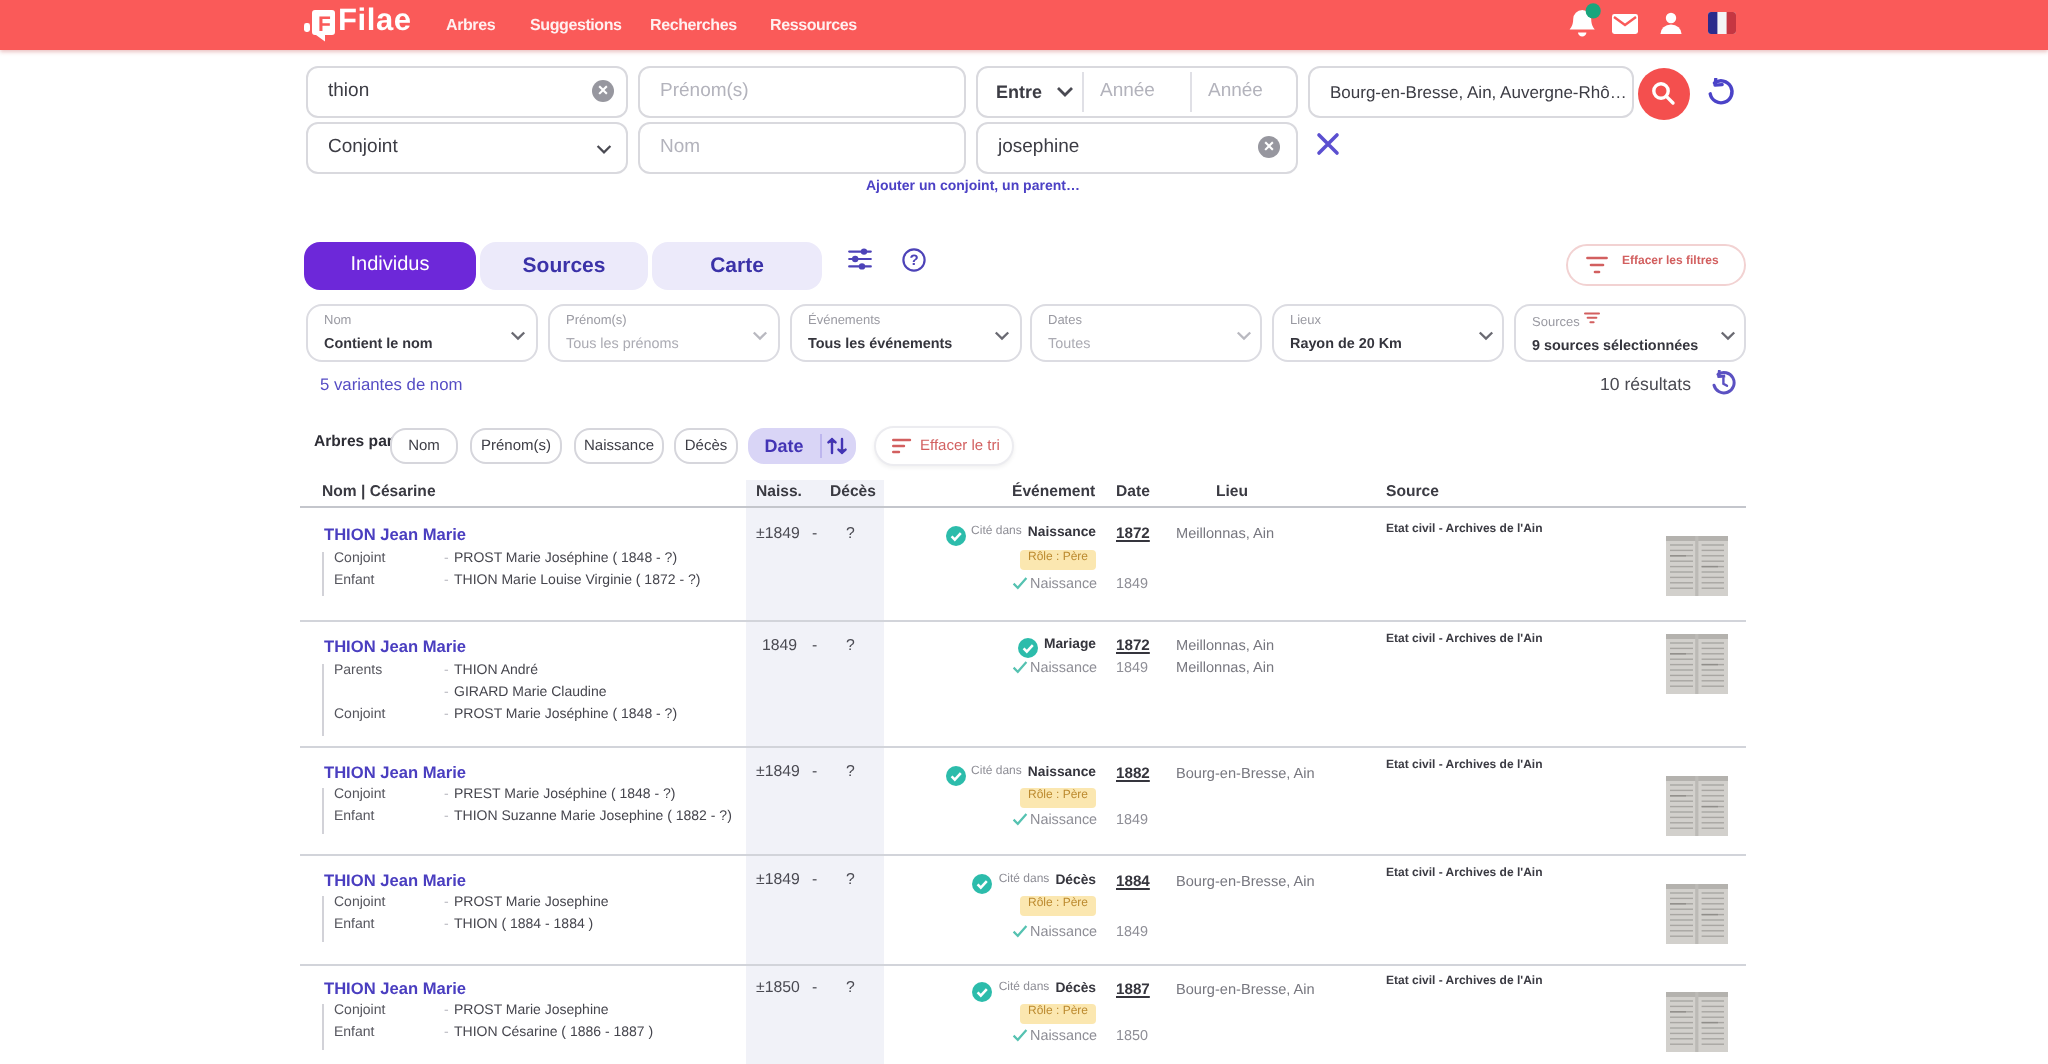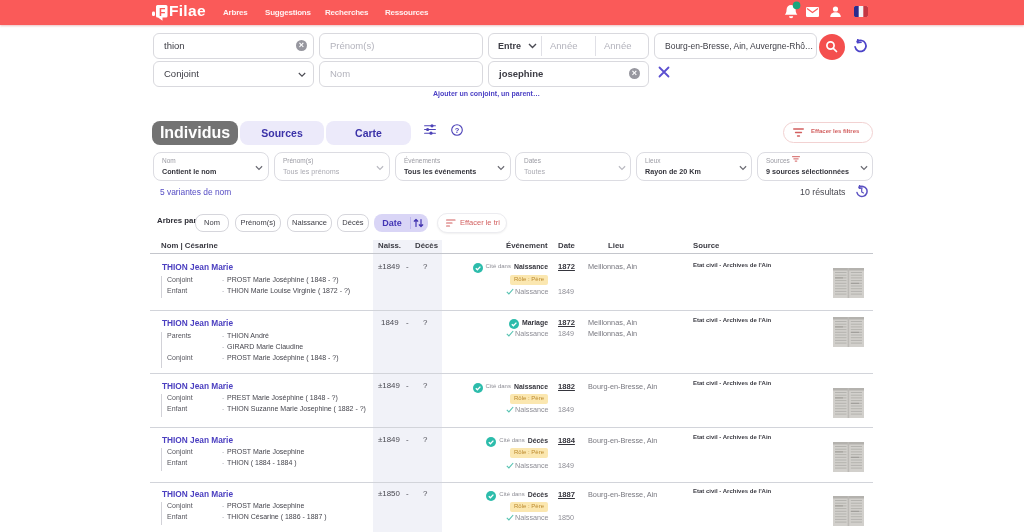--- a/index.html
+++ b/index.html
@@ -109,29 +109,29 @@
   <svg class="abs" style="left:853px;top:39px" width="15" height="14" viewBox="0 0 15 14">
     <path d="M4.2 2.5 A5.5 5.5 0 1 1 2.1 7.9" fill="none" stroke="#4b43c8" stroke-width="1.7" stroke-linecap="round"></path>
     <path d="M4.9 0 L4.5 3.6 L8.1 3.3" fill="none" stroke="#4b43c8" stroke-width="1.6" stroke-linecap="round" stroke-linejoin="round"></path>
   </svg>
 
   <div class="inp" style="left:153px;top:61px;width:161px;">Conjoint</div>
   <svg class="chev" style="left:298px;top:71px" width="10" height="7" viewBox="0 0 10 7">
       <path d="M1 1 L5 5 L9 1" fill="none" stroke="#4a4a52" stroke-width="1.4"></path>
     </svg>
   <div class="inp ph" style="left:319px;top:61px;width:164px;">Nom</div>
-  <div class="inp" style="left:488px;top:61px;width:161px;font-weight:bold;">josephine</div>
+  <div class="inp" style="left:488px;top:61px;width:161px;">josephine</div>
   <div class="clr" style="left:629px;top:68px;">×</div>
   <svg class="abs" style="left:658px;top:66px" width="12" height="12" viewBox="0 0 12 12">
     <path d="M1.5 1.5 L10.5 10.5 M10.5 1.5 L1.5 10.5" stroke="#5b4fd0" stroke-width="1.8" stroke-linecap="round"></path>
   </svg>
   <div class="abs" style="left:433px;top:90px;font-size:7px;color:#4c41c5;font-weight:bold;">Ajouter un conjoint, un parent…</div>
 
-  <div class="abs" style="left:152px;top:121px;width:86px;height:24px;background:#737373;border-radius:8px;
-    color:#fff;font-size:16px;font-weight:bold;text-align:center;line-height:24px;">Individus</div>
+  <div class="abs" style="left:152px;top:121px;width:86px;height:24px;background:#6d28d9;border-radius:8px;
+    color:#fff;font-size:10px;font-weight:normal;text-align:center;line-height:24px;">Individus</div>
   <div class="abs" style="left:240px;top:121px;width:84px;height:24px;background:#eceafa;border-radius:8px;
     color:#3b32a8;font-size:10.5px;font-weight:bold;text-align:center;line-height:24px;">Sources</div>
   <div class="abs" style="left:326px;top:121px;width:85px;height:24px;background:#eceafa;border-radius:8px;
     color:#3b32a8;font-size:10.5px;font-weight:bold;text-align:center;line-height:24px;">Carte</div>
 
   <svg class="abs" style="left:424px;top:124px" width="12" height="11" viewBox="0 0 12 11">
     <g stroke="#4d43b8" stroke-width="1.1" stroke-linecap="round">
       <line x1="0.6" y1="1.8" x2="11.4" y2="1.8"></line>
       <line x1="0.6" y1="5.5" x2="11.4" y2="5.5"></line>
       <line x1="0.6" y1="9.2" x2="11.4" y2="9.2"></line>

